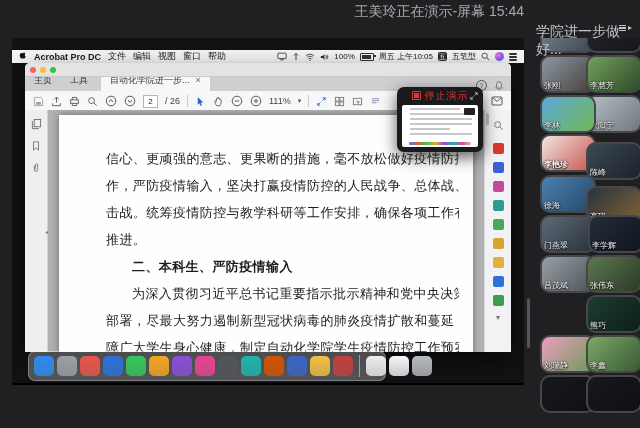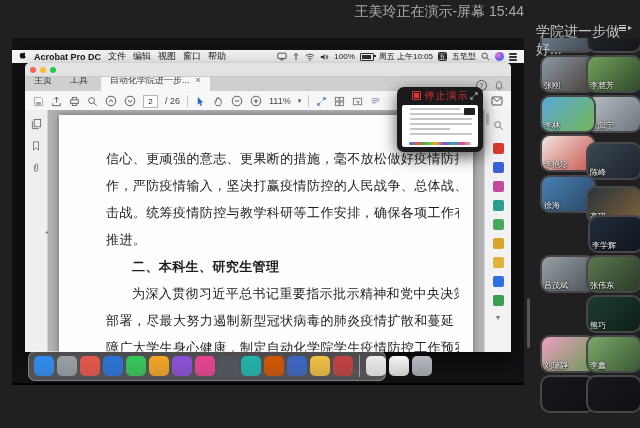--- a/index.html
+++ b/index.html
@@ -272,21 +272,21 @@
           <span class="lhandle">◂</span>
         </div>
 
         <div class="viewport">
           <div class="page">
             <div class="pagetext">
               <div class="dl">信心、更顽强的意志、更果断的措施，毫不放松做好疫情防控工</div>
               <div class="dl">作，严防疫情输入，坚决打赢疫情防控的人民战争、总体战、阻</div>
               <div class="dl">击战。统筹疫情防控与教学科研等工作安排，确保各项工作有序</div>
               <div class="dl end">推进。</div>
-              <div class="dl head">二、本科生、研究生管理</div>
+              <div class="dl head">二、本科生、严防疫情输入</div>
               <div class="dl pstart">为深入贯彻习近平总书记重要指示批示精神和党中央决策</div>
               <div class="dl">部署，尽最大努力遏制新型冠状病毒的肺炎疫情扩散和蔓延，保</div>
               <div class="dl end">障广大学生身心健康，制定自动化学院学生疫情防控工作预案。</div>
 
             </div>
           </div>
           <div class="vscroll"></div>
         </div>
 
         <div class="rpanel" id="toolspanel">
@@ -367,31 +367,34 @@
         </div>
         <div class="ptile" style="left: 62px; top: 55px; background: linear-gradient(135deg, rgb(116, 160, 94), rgb(46, 74, 40));">
           <span class="pname">李慧芳</span>
         </div>
         <div class="ptile" style="left: 62px; top: 95px; background: linear-gradient(135deg, rgb(182, 191, 198), rgb(112, 119, 126));">
           <span class="pname">欧阳宁</span>
         </div>
         <div class="ptile" style="left: 16px; top: 95px; background: linear-gradient(135deg, rgb(90, 168, 216), rgb(116, 184, 88));">
           <span class="pname">李林</span>
         </div>
-        <div class="ptile" style="left: 16px; top: 134px; background: linear-gradient(135deg, rgb(240, 230, 224), rgb(200, 85, 78));">
+        <div class="ptile" style="left: 16px; top: 134px; background: linear-gradient(135deg, rgb(240, 230, 224), rgb(200, 85, 78)); font-weight: bold;">
           <span class="pname">李艳珍</span>
         </div>
         <div class="ptile" style="left: 62px; top: 142px; background: linear-gradient(135deg, rgb(60, 72, 84), rgb(28, 35, 43));">
           <span class="pname">陈峰</span>
         </div>
         <div class="ptile" style="left: 16px; top: 175px; background: linear-gradient(135deg, rgb(74, 128, 176), rgb(40, 72, 106));">
           <span class="pname">徐海</span>
         </div>
         <div class="ptile" style="left: 62px; top: 186px; background: linear-gradient(135deg, rgb(42, 51, 60), rgb(126, 97, 56));">
           <span class="pname">高琪</span>
+        </div>
+        <div class="ptile" style="left: 16px; top: 215px; background: linear-gradient(135deg, rgb(92, 106, 120), rgb(42, 50, 58));">
+          <span class="pname">门燕翠</span>
         </div>
         <div class="ptile" style="left: 64px; top: 215px; background: linear-gradient(135deg, rgb(34, 45, 58), rgb(15, 21, 29));">
           <span class="pname">李学辉</span>
         </div>
         <div class="ptile" style="left: 16px; top: 255px; background: linear-gradient(135deg, rgb(152, 160, 166), rgb(76, 82, 88));">
           <span class="pname">吕茂斌</span>
         </div>
         <div class="ptile" style="left: 62px; top: 255px; background: linear-gradient(135deg, rgb(92, 120, 80), rgb(44, 58, 40));">
           <span class="pname">张伟东</span>
         </div>

